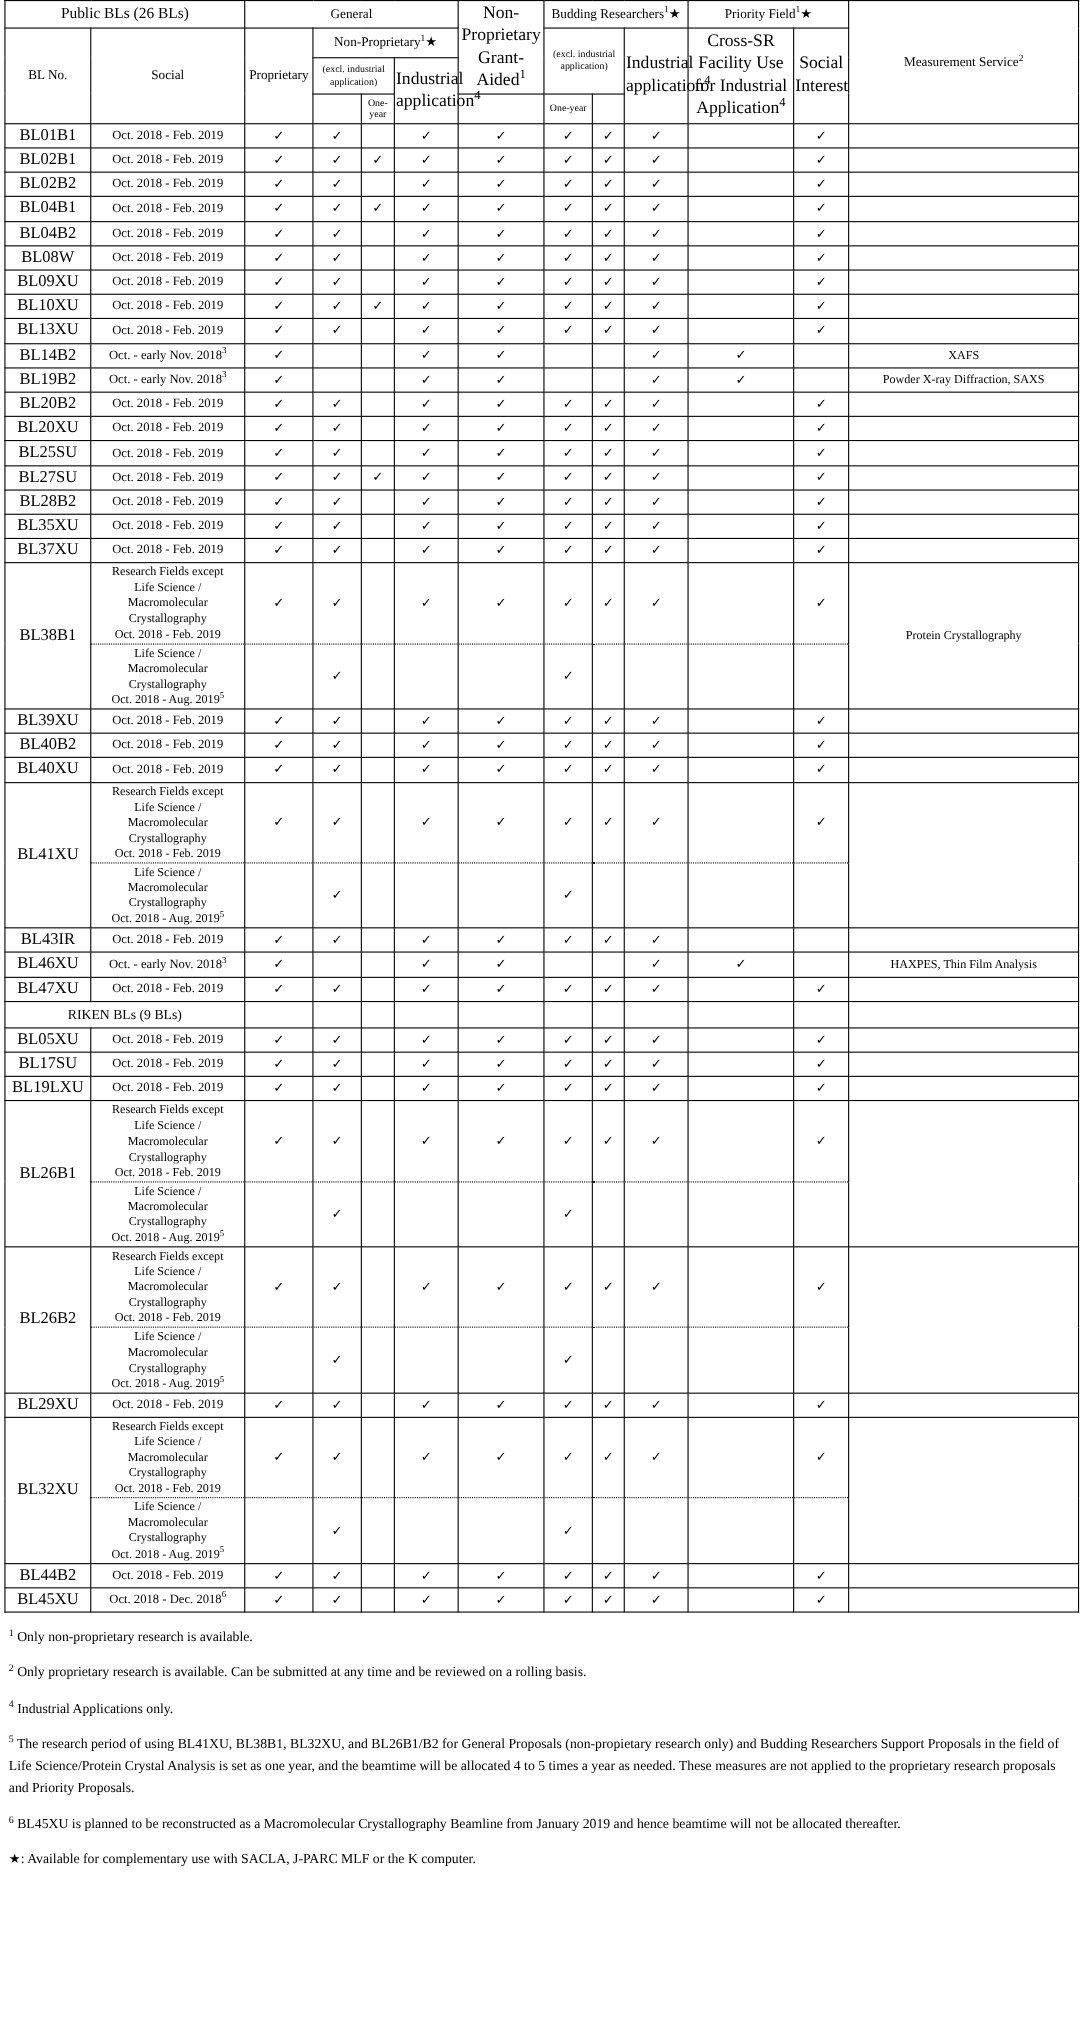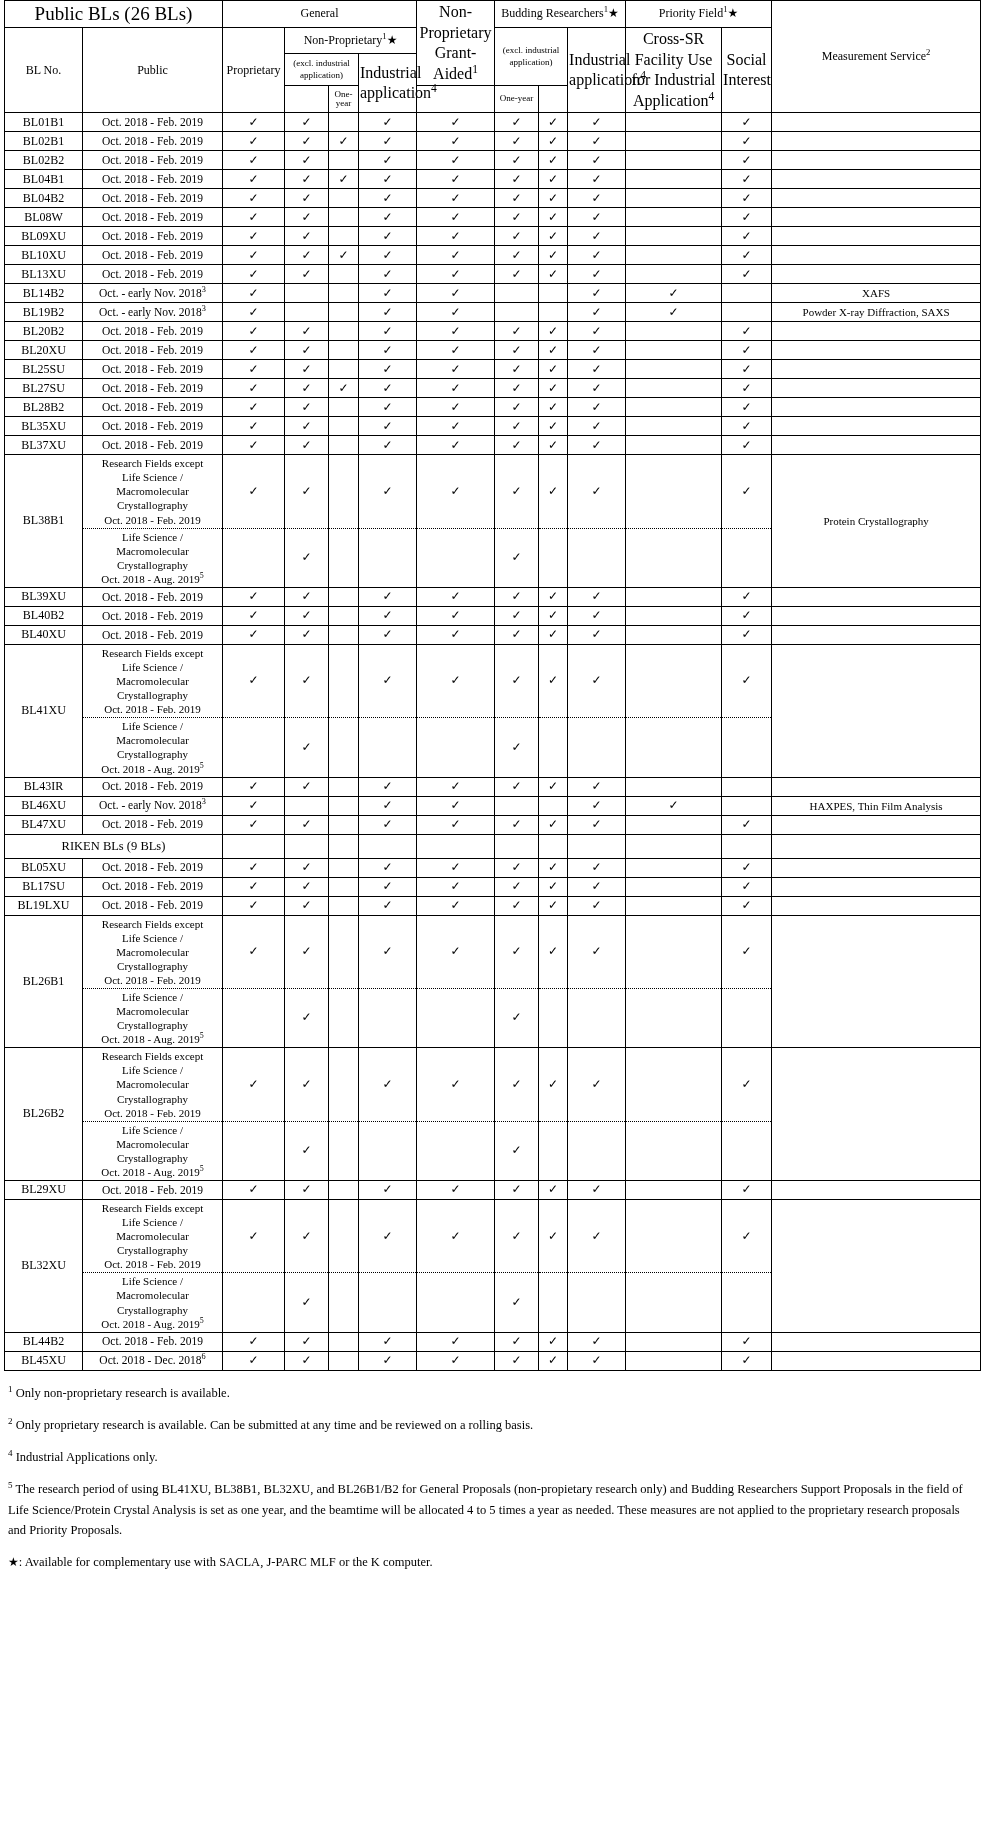--- a/index.html
+++ b/index.html
@@ -41,37 +41,37 @@
   col.c-oneyear { width: 30px; }
   col.c-indapp  { width: 58px; }
   col.c-grant   { width: 78px; }
   col.c-bexcl   { width: 44px; }
   col.c-boney   { width: 29px; }
   col.c-bind    { width: 58px; }
   col.c-cross   { width: 96px; }
   col.c-social  { width: 50px; }
   col.c-meas    { width: 209px; }
 
-  .hdr-big { font-size: 19px; }
+  .hdr-big { font-size: 14px; }
   .hdr-mid { font-size: 12px; margin-left: 40px; }
   .hdr-sm  { font-size: 16px; }
   .hdr-xs  { font-size: 9px; }
   .bold    { font-weight: bold; }
   sup { font-size: 0.72em; vertical-align: super; line-height: 0; }
 
   .section-head td {
     text-align: left;
     font-weight: bold;
     font-size: 12.5px;
     padding-left: 28px;
     border-left: 1px solid #000;
   }
   .section-head td.blank { border-left: 1px solid #000; }
 
-  td.blno   { font-size: 12px; }
+  td.blno   { font-size: 15px; }
   td.period { font-size: 11.5px; }
   td.chk    { font-size: 12px; }
   td.meas   { font-size: 11px; }
 
   .rowline { height: 19px; }
 
   
   td.period-stack {
     font-size: 11px;
     line-height: 1.32;
@@ -125,21 +125,21 @@
       </td>
       <td colspan="2" class="hdr-mid">
         <span>Priority Field</span><sup>1</sup><span class="star">★</span>
       </td>
       <td rowspan="4" class="hdr-mid">
         <span>Measurement Service</span><sup>2</sup>
       </td>
     </tr>
     <tr>
       <td rowspan="3" class="hdr-mid">BL No.</td>
-      <td rowspan="3" class="hdr-mid">Public</td>
+      <td rowspan="3" class="hdr-mid">Social</td>
       <td rowspan="3" class="hdr-mid">Proprietary</td>
       <td colspan="3" class="hdr-mid" style="height:20px">
         <span>Non-Proprietary</span><sup>1</sup><span class="star">★</span>
       </td>
       <td colspan="2" rowspan="2" class="hdr-xs">(excl. industrial application)</td>
       <td rowspan="3" class="hdr-sm">
         <span>Industrial application</span><sup>4</sup>
       </td>
       <td rowspan="3" class="hdr-sm">
         <span>Cross-SR Facility Use for Industrial Application</span><sup>4</sup>
@@ -820,16 +820,17 @@
           <td class="meas"></td>
         </tr>
       </tbody>
 </table>
 
 <div class="notes" id="notes">
       <p><span class="note-marker">1</span> <span>Only non-proprietary research is available.</span></p>
       <p><span class="note-marker">2</span> <span>Only proprietary research is available. Can be submitted at any time and be reviewed on a rolling basis.</span></p>
       <p><span class="note-marker">4</span> <span>Industrial Applications only.</span></p>
       <p><span class="note-marker">5</span> <span>The research period of using BL41XU, BL38B1, BL32XU, and BL26B1/B2 for General Proposals (non-propietary research only) and Budding Researchers Support Proposals in the field of Life Science/Protein Crystal Analysis is set as one year, and the beamtime will be allocated 4 to 5 times a year as needed. These measures are not applied to the proprietary research proposals and Priority Proposals.</span></p>
+      <p><span class="note-marker">6</span> <span>BL45XU is planned to be reconstructed as a Macromolecular Crystallography Beamline from January 2019 and hence beamtime will not be allocated thereafter.</span></p>
       <p><span class="star">★</span><span>: Available for complementary use with SACLA, J-PARC MLF or the K computer.</span></p>
     </div>
 
 </div>
 
 </body></html>

